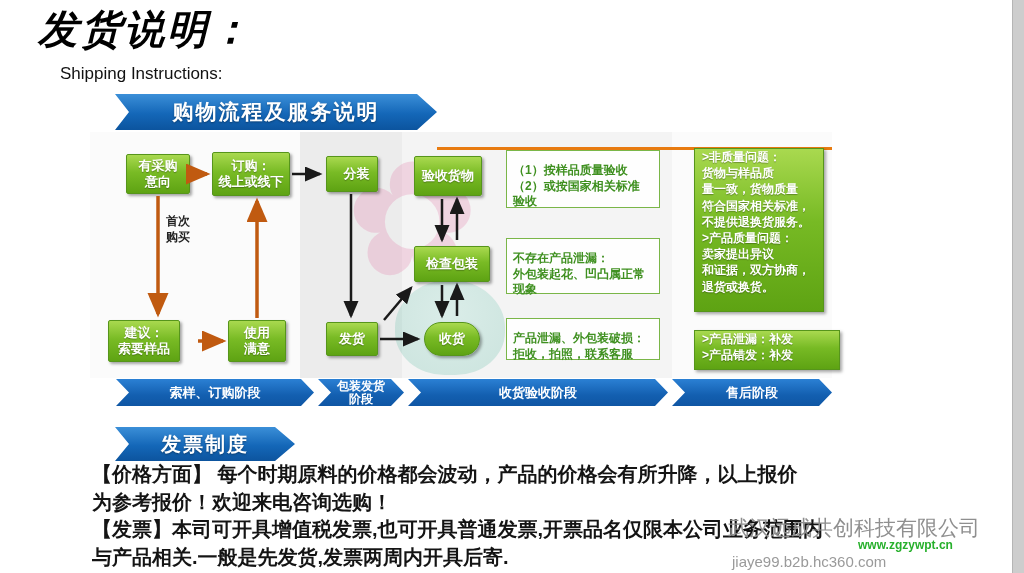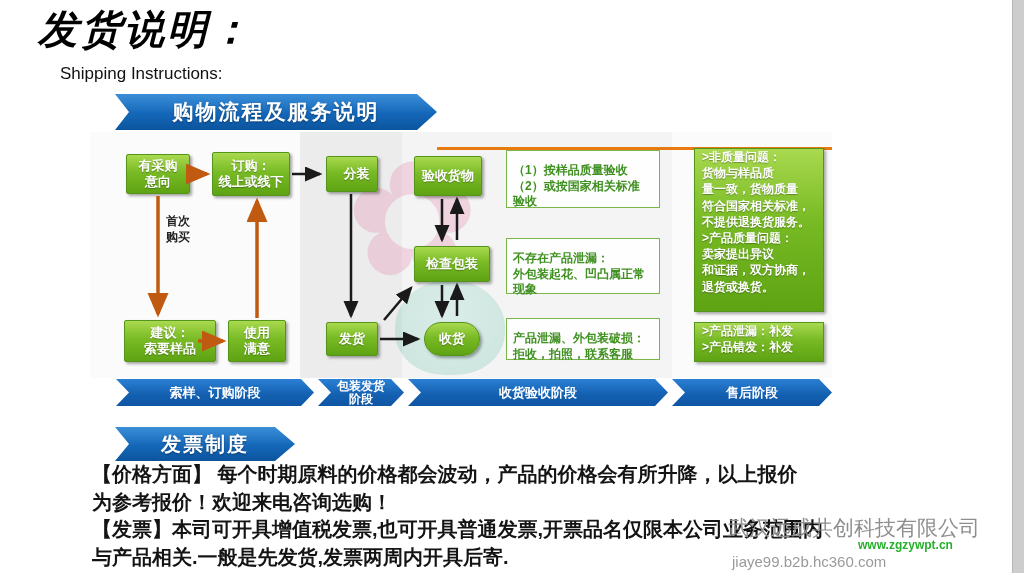--- a/index.html
+++ b/index.html
@@ -109,21 +109,21 @@
 
   <div class="ribbon" style="left:115px; top:94px; width:322px;">购物流程及服务说明</div>
   <div class="orange-line" style="left:437px; top:147px; width:395px;"></div>
 
   <div class="gbox" style="left:126px; top:154px; width:64px; height:40px;">有采购
 意向</div>
   <div class="gbox" style="left:212px; top:152px; width:78px; height:44px;">订购：
 线上或线下</div>
   <div class="fb-label">首次
 购买</div>
-  <div class="gbox" style="left:124px; top:320px; width:92px; height:42px;">建议：
+  <div class="gbox" style="left:108px; top:320px; width:72px; height:42px;">建议：
 索要样品</div>
   <div class="gbox" style="left:228px; top:320px; width:58px; height:42px;">使用
 满意</div>
   <div class="gbox" style="left:326px; top:156px; width:52px; height:36px;padding-left:9px;">分装</div>
   <div class="gbox" style="left:326px; top:322px; width:52px; height:34px;">发货</div>
   <div class="gbox" style="left:414px; top:156px; width:68px; height:40px;">验收货物</div>
   <div class="gbox" style="left:414px; top:246px; width:76px; height:36px;">检查包装</div>
   <div class="gbox" style="left:424px; top:322px; width:56px; height:34px;border-radius:17px;">收货</div>
 
   <div class="note" style="left:506px; top:150px; width:154px; height:58px;">（1）按样品质量验收
@@ -137,21 +137,21 @@
 
   <div class="panel" style="left:694px; top:148px; width:130px; height:164px;">&gt;非质量问题：
 货物与样品质
 量一致，货物质量
 符合国家相关标准，
 不提供退换货服务。
 &gt;产品质量问题：
 卖家提出异议
 和证据，双方协商，
 退货或换货。</div>
-  <div class="panel" style="left:694px; top:322px; width:130px; height:40px;">&gt;产品泄漏：补发
+  <div class="panel" style="left:694px; top:330px; width:146px; height:40px;">&gt;产品泄漏：补发
 &gt;产品错发：补发</div>
 
   <svg class="arrows" width="1024" height="573">
     <defs>
       <marker id="mO" markerWidth="8" markerHeight="8" refX="6" refY="3" orient="auto">
         <path d="M0,0 L7,3 L0,6 Z" fill="#c05a10"></path>
       </marker>
       <marker id="mB" markerWidth="8" markerHeight="8" refX="6" refY="3" orient="auto">
         <path d="M0,0 L7,3 L0,6 Z" fill="#1a1a1a"></path>
       </marker>

